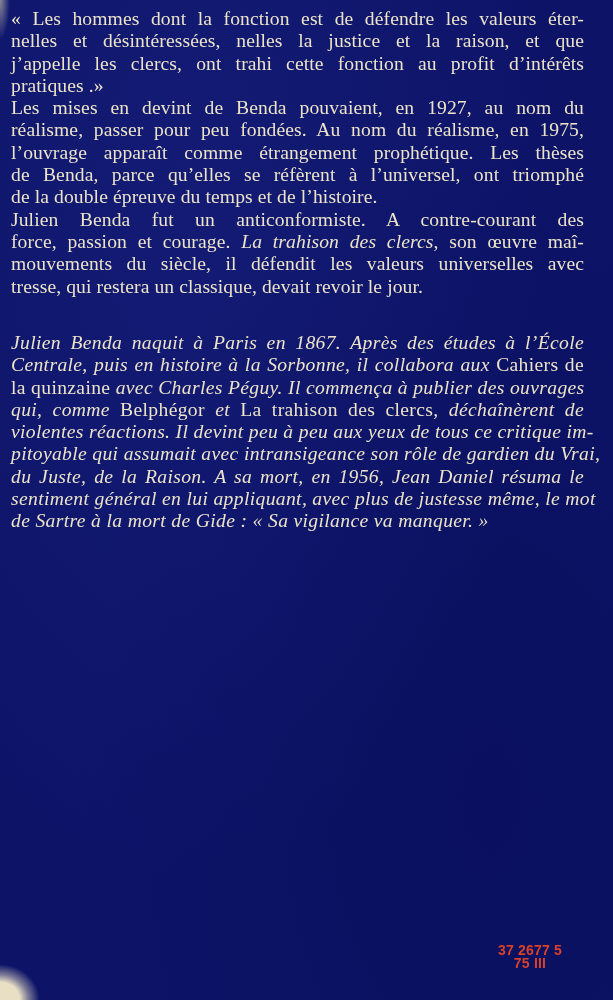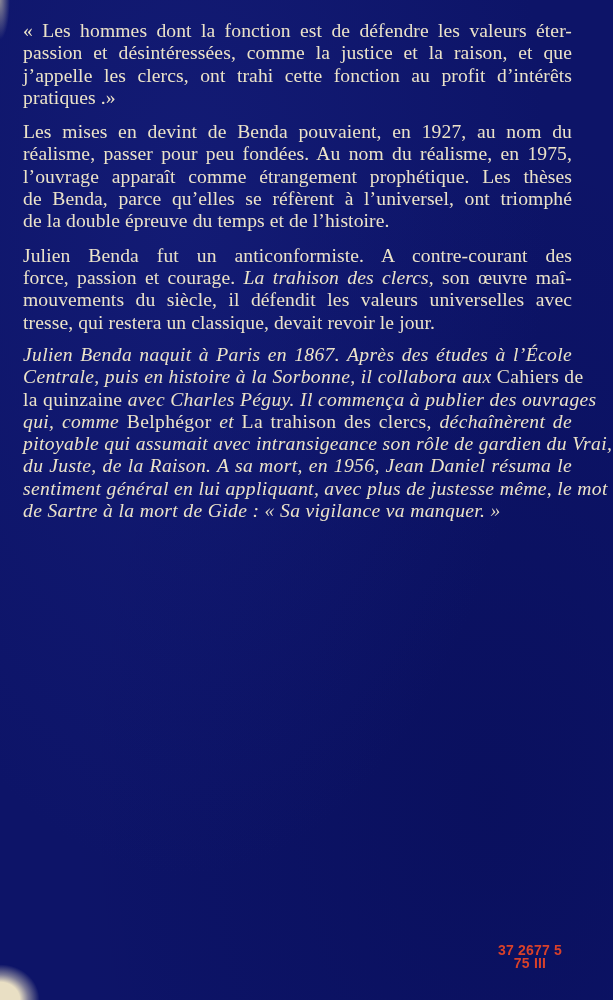--- a/index.html
+++ b/index.html
@@ -28,21 +28,21 @@
       left: 11px;
       width: 573px;
       font-size: 19.6px;
       line-height: 22.3px;
       text-align: justify;
       hyphens: manual;
       letter-spacing: 0.1px;
     }
     .block-1 { top: 8px; }
     .block-2 { top: 332px; font-style: italic; letter-spacing: 0.35px; }
-    .para { margin: 12px; }
+    .para { margin: 0; }
     .line {
       display: block;
       text-align: justify;
       text-align-last: justify;
       white-space: nowrap;
     }
     .line.last {
       text-align-last: left;
     }
     .upright { font-style: normal; }
@@ -77,21 +77,21 @@
   </style>
 </head>
 <body>
 
 <div class="cover"></div>
 <div class="wear-top"></div>
 
 <div class="text-block block-1">
   <p class="para">
     <span class="line">« Les hommes dont la fonction est de défendre les valeurs éter-</span>
-    <span class="line">passion et désintéressées, comme la justice et la raison, et que</span>
+    <span class="line">nelles et désintéressées, nelles la justice et la raison, et que</span>
     <span class="line">j’appelle les clercs, ont trahi cette fonction au profit d’intérêts</span>
     <span class="line last">pratiques .»</span>
   </p>
   <p class="para">
     <span class="line">Les mises en devint de Benda pouvaient, en 1927, au nom du</span>
     <span class="line">réalisme, passer pour peu fondées. Au nom du réalisme, en 1975,</span>
     <span class="line">l’ouvrage apparaît comme étrangement prophétique. Les thèses</span>
     <span class="line">de Benda, parce qu’elles se réfèrent à l’universel, ont triomphé</span>
     <span class="line last">de la double épreuve du temps et de l’histoire.</span>
   </p>
@@ -102,20 +102,21 @@
     <span class="line last">tresse, qui restera un classique, devait revoir le jour.</span>
   </p>
 </div>
 
 <div class="text-block block-2">
   <p class="para">
     <span class="line">Julien Benda naquit à Paris en 1867. Après des études à l’École</span>
     <span class="line"><span>Centrale, puis en histoire à la Sorbonne, il collabora aux </span><span class="upright">Cahiers de</span></span>
     <span class="line"><span class="upright">la quinzaine</span><span> avec Charles Péguy. Il commença à publier des ouvrages</span></span>
     <span class="line"><span>qui, comme </span><span class="upright">Belphégor</span><span> et </span><span class="upright">La trahison des clercs</span><span>, déchaînèrent de</span></span>
+    <span class="line">violentes réactions. Il devint peu à peu aux yeux de tous ce critique im-</span>
     <span class="line">pitoyable qui assumait avec intransigeance son rôle de gardien du Vrai,</span>
     <span class="line">du Juste, de la Raison. A sa mort, en 1956, Jean Daniel résuma le</span>
     <span class="line">sentiment général en lui appliquant, avec plus de justesse même, le mot</span>
     <span class="line last">de Sartre à la mort de Gide : « Sa vigilance va manquer. »</span>
   </p>
 </div>
 
 <div class="catalog">
   <div>37 2677 5</div>
   <div>75 III</div>

